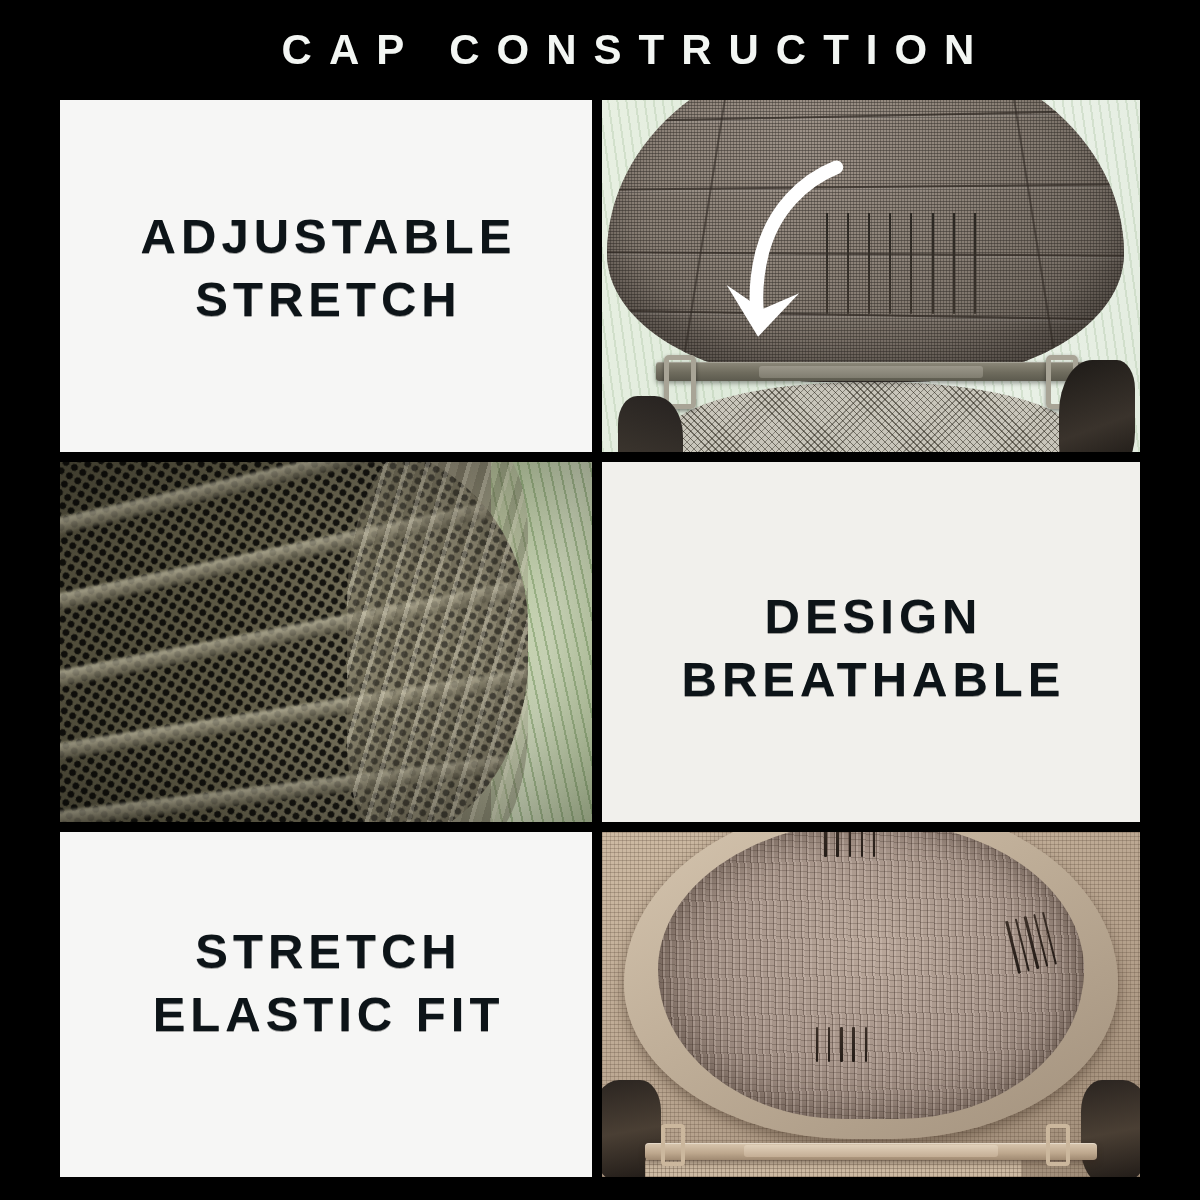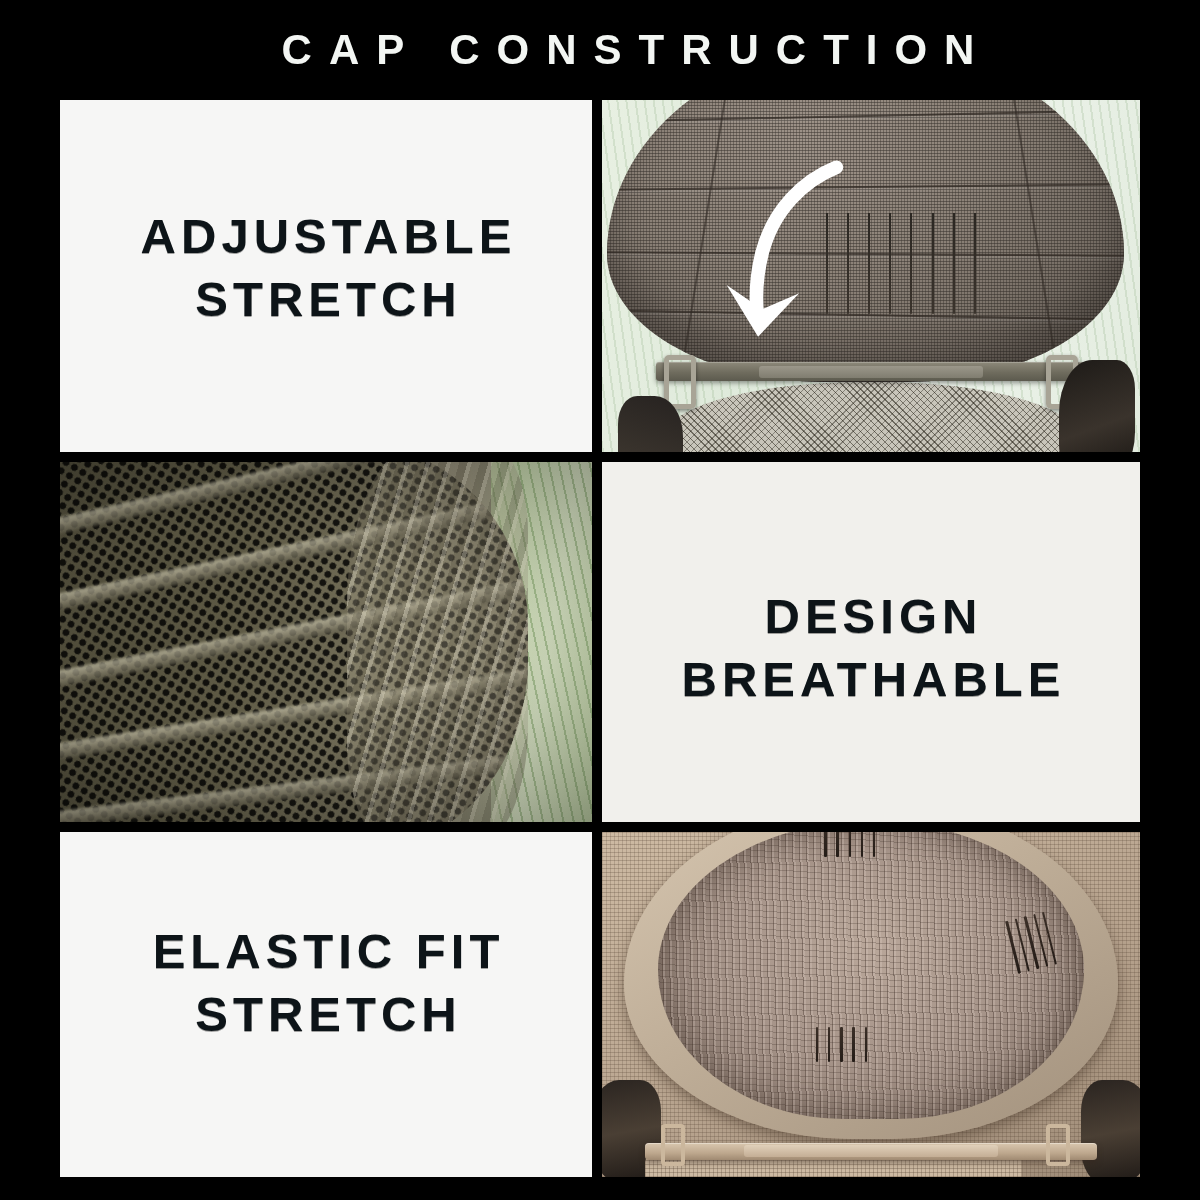--- a/index.html
+++ b/index.html
@@ -429,22 +429,22 @@
 
     <div class="cell text-cell cell-breathable">
       <div class="cell-text">
         <div>DESIGN</div>
         <div>BREATHABLE</div>
       </div>
     </div>
 
     <div class="cell text-cell cell-elastic">
       <div class="cell-text">
+        <div>STRETCH</div>
         <div>ELASTIC FIT</div>
-        <div>STRETCH</div>
       </div>
     </div>
 
     <div class="cell">
       <div class="photo capinner">
         <div class="outerknit"></div>
         <div class="sidehair sh-l"></div>
         <div class="sidehair sh-r"></div>
         <div class="rim">
           <div class="cavity">

